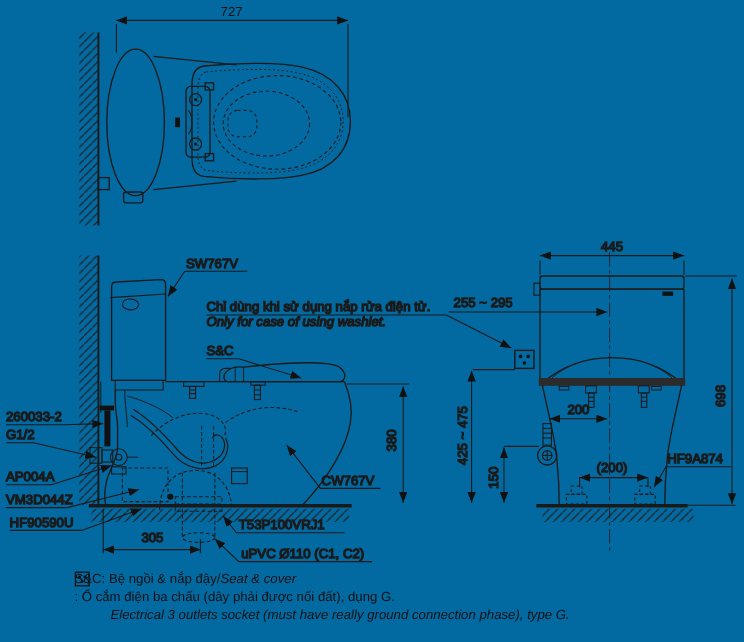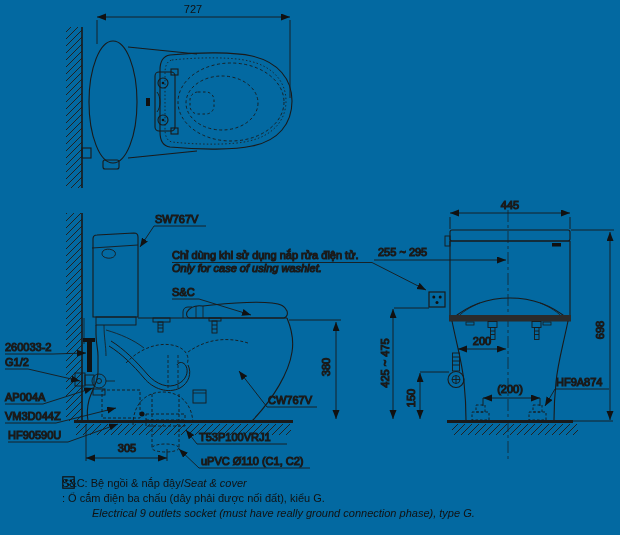--- a/index.html
+++ b/index.html
@@ -285,17 +285,17 @@
     <span>S&amp;C:</span>
     <span>Bệ ngồi &amp; nắp đậy/</span><span class="it">Seat &amp; cover</span>
   </div>
   <div class="row row2">
     <svg class="sock" width="13" height="13" viewBox="0 0 13 13">
       <rect x="0.8" y="0.8" width="11.4" height="11.4" fill="none" stroke="#111" stroke-width="1.2"></rect>
       <circle cx="4.3" cy="4.8" r="1.2" fill="#111"></circle>
       <circle cx="8.7" cy="4.8" r="1.2" fill="#111"></circle>
       <circle cx="6.5" cy="8.6" r="1.2" fill="#111"></circle>
     </svg>
-    <span>: Ổ cắm điện ba chấu (dây phải được nối đất), kiểu G.</span>
+    <span>: Ổ cắm điện ba chấu (dây phải được nối đất), dụng G.</span>
   </div>
-  <div class="row row3 it">Electrical 9 outlets socket (must have really ground connection phase), type G.</div>
+  <div class="row row3 it">Electrical 3 outlets socket (must have really ground connection phase), type G.</div>
 </div>
 </div>
 
 </body></html>

